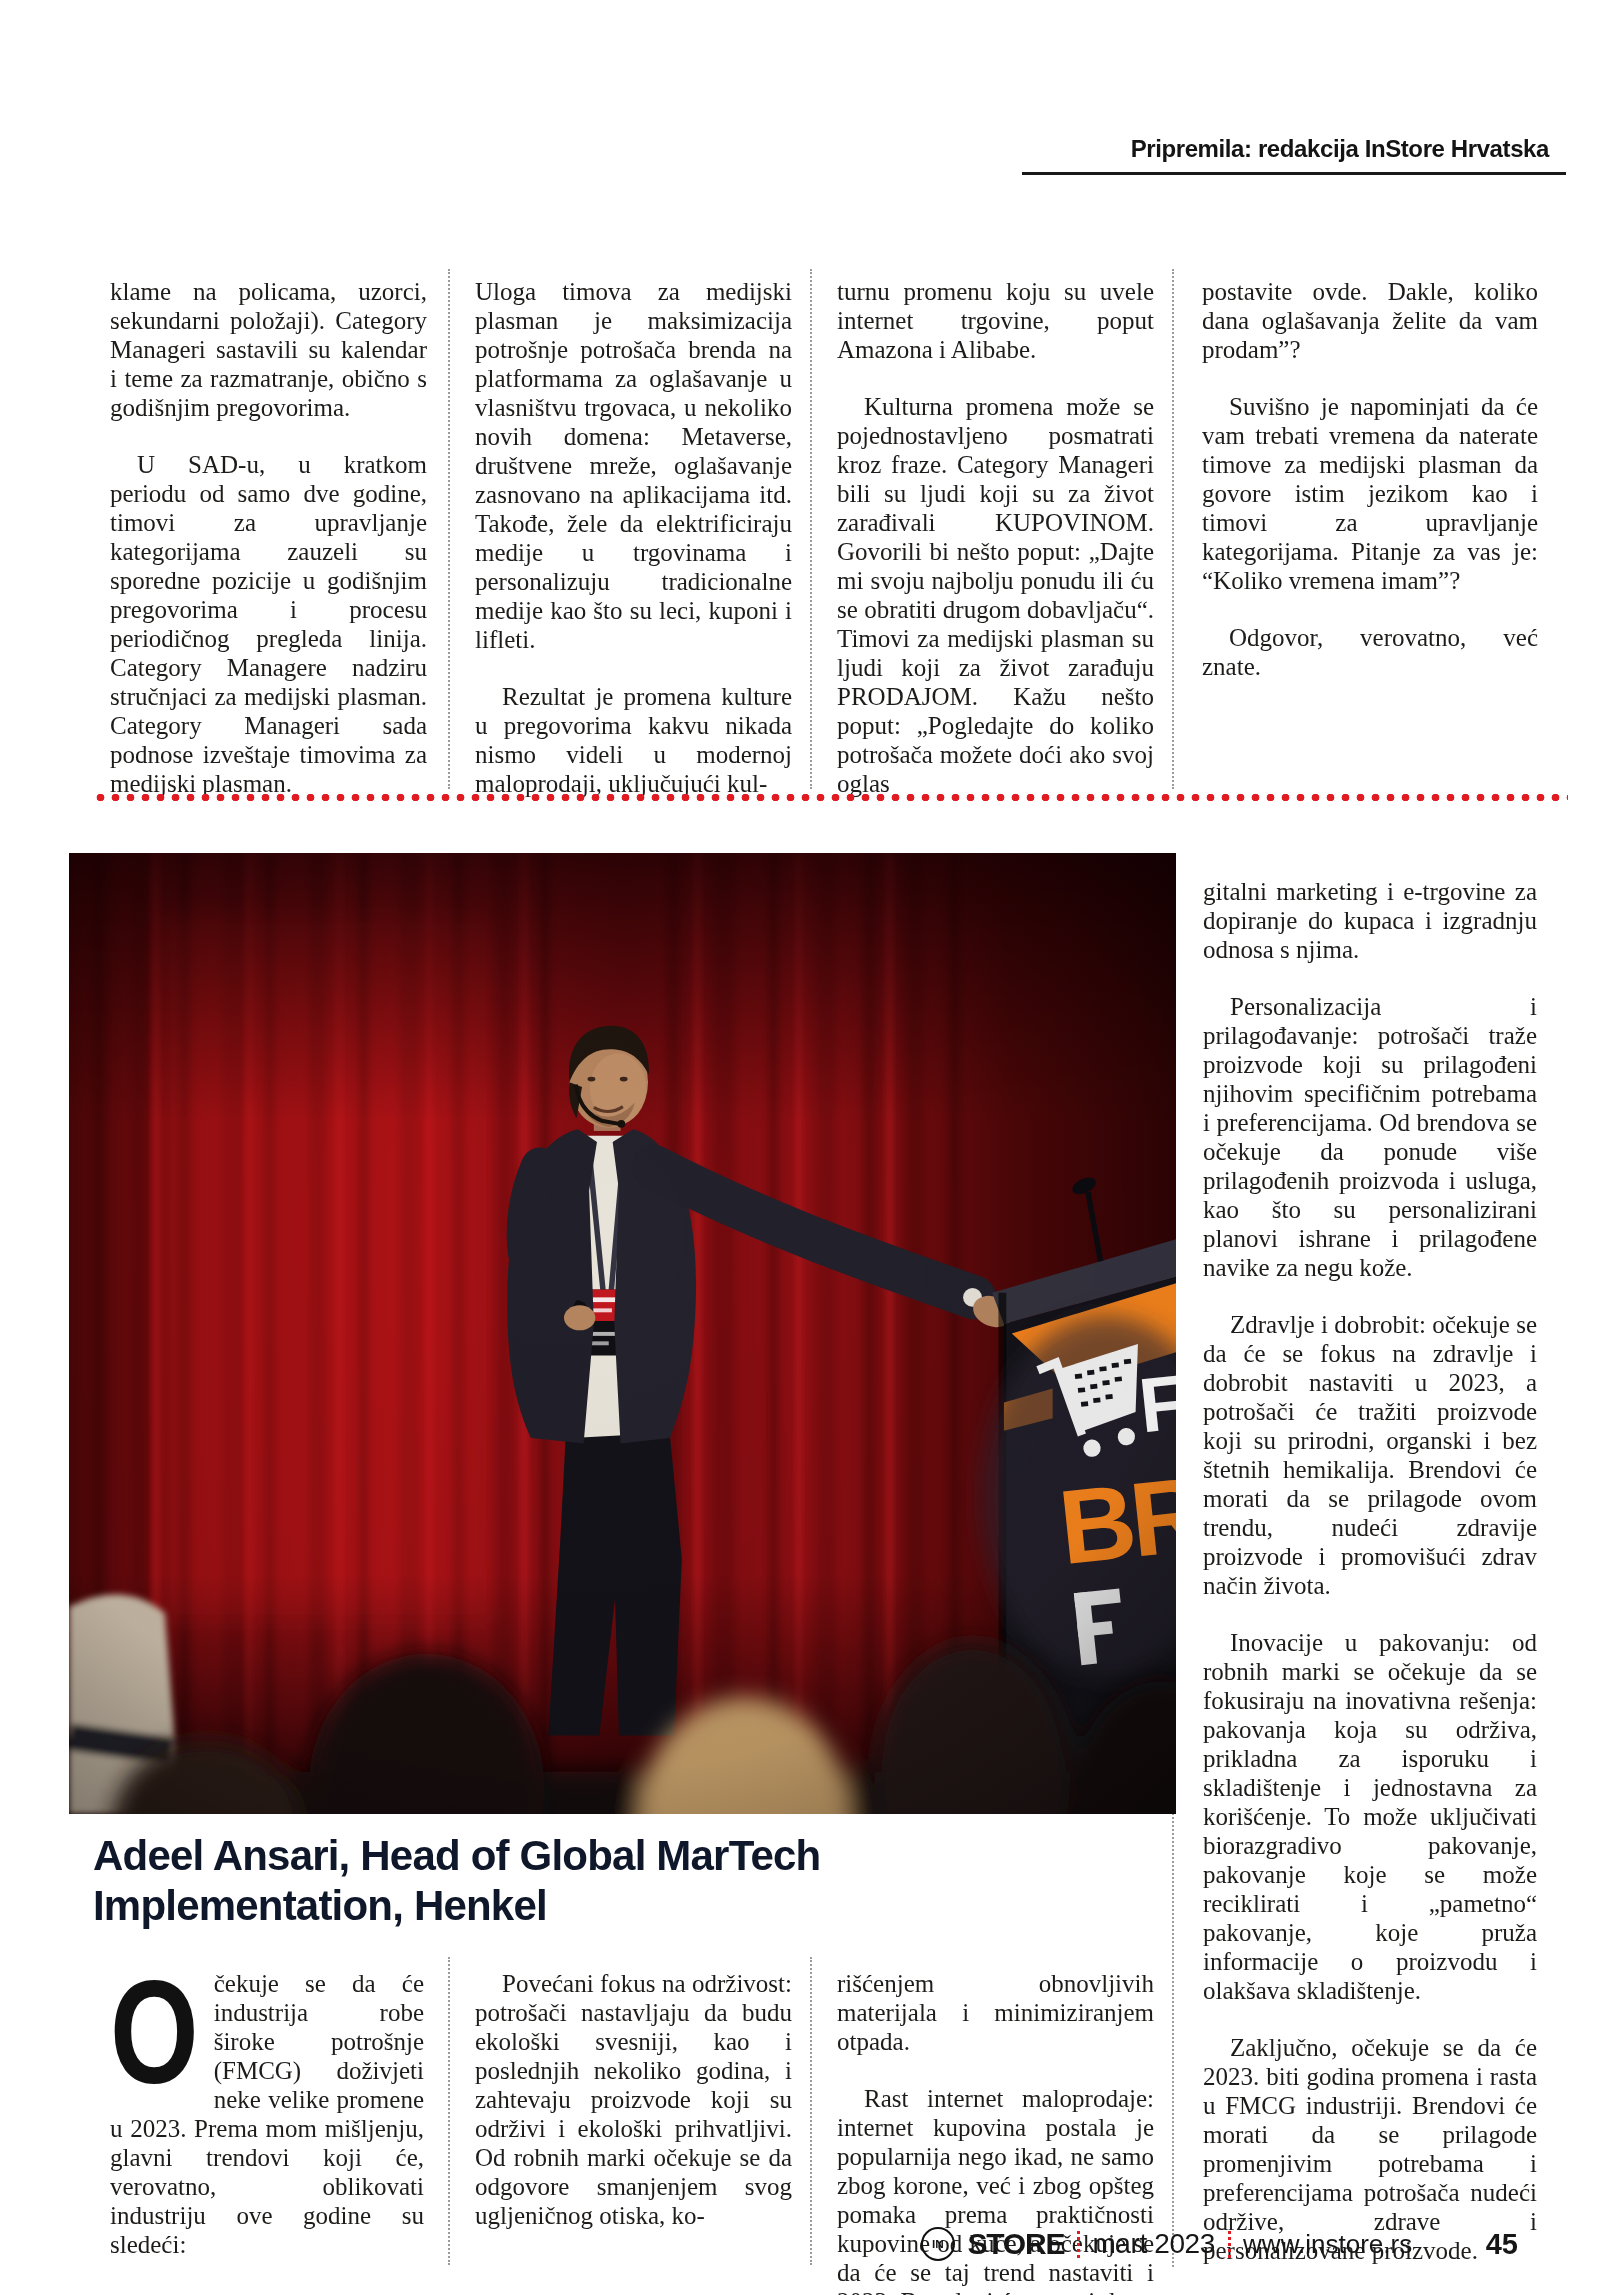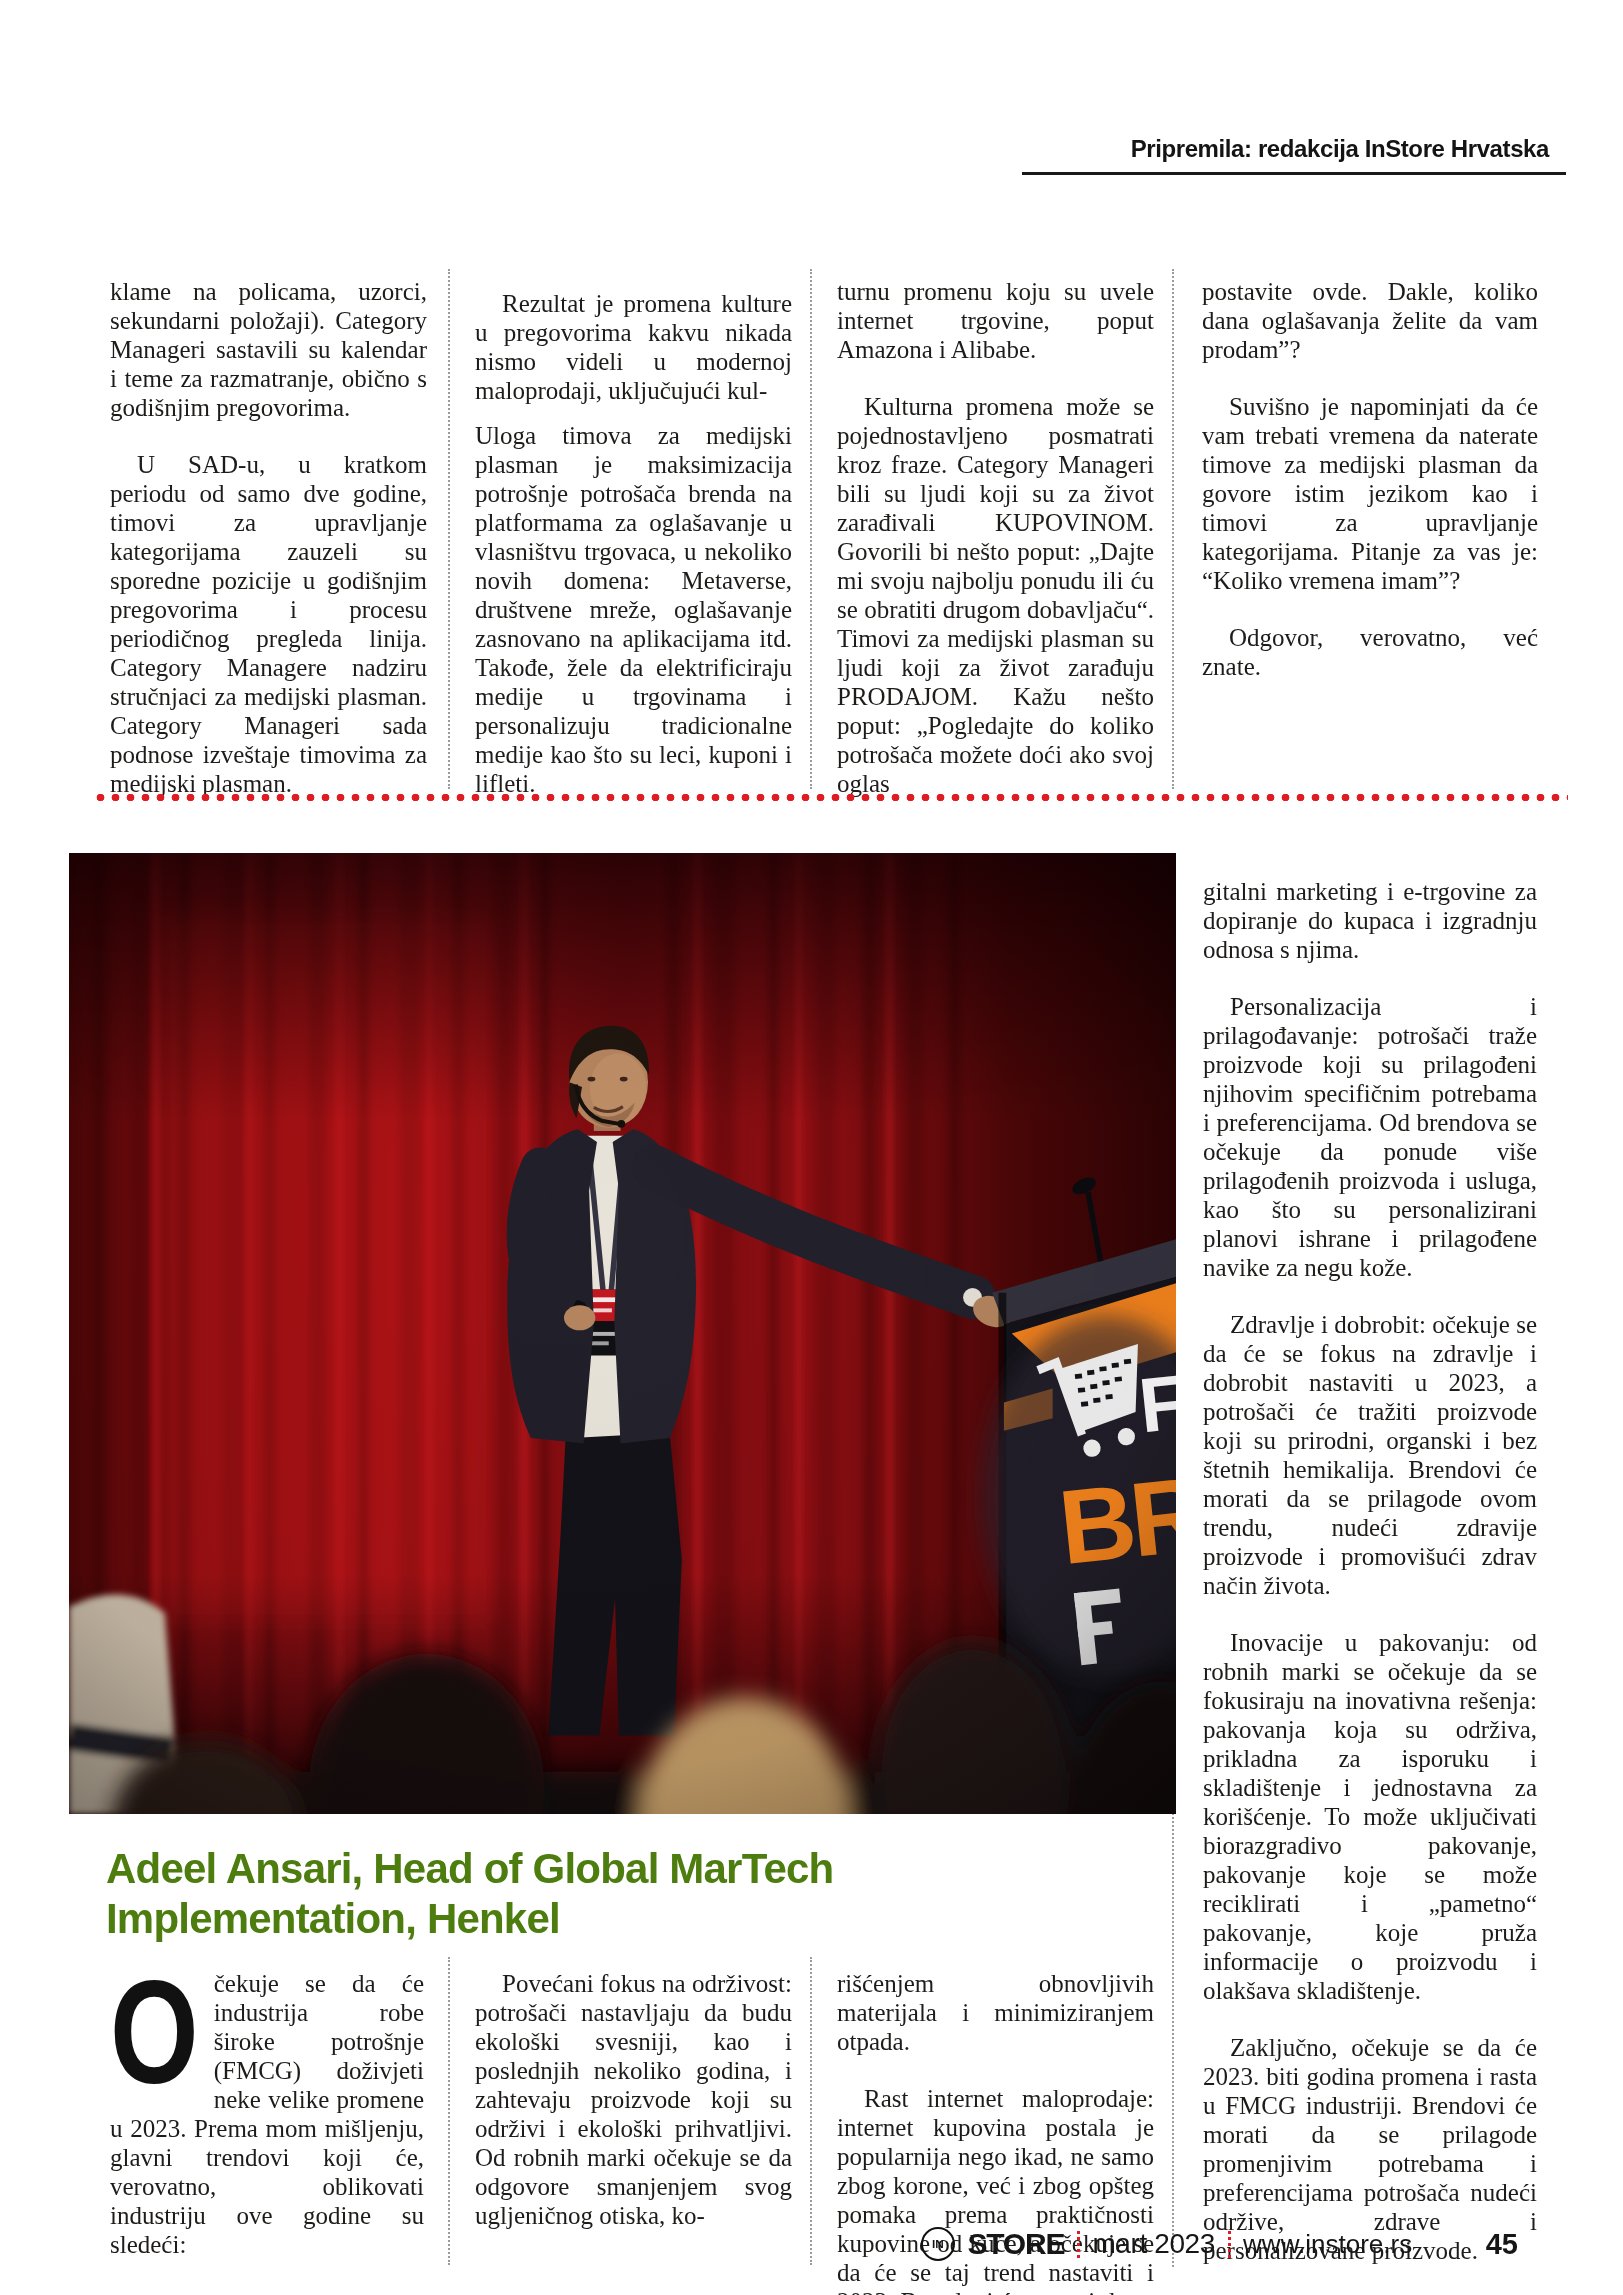--- a/index.html
+++ b/index.html
@@ -20,22 +20,22 @@
   
   .dotline{position:absolute;top:793px;left:93px;width:1475px;height:9.4px;
            background-image:radial-gradient(circle,#e11b22 3.6px,rgba(225,27,34,0) 4.2px);
            background-size:15px 9.4px;background-repeat:repeat-x;background-position:0 center;}
   
   .photo{position:absolute;left:69px;top:853px;width:1107px;height:961px;margin:0;overflow:hidden;}
   .photo svg{display:block;}
   
   .side-col{position:absolute;left:1187px;top:861px;width:366px;}
   
-  .caption{position:absolute;left:93px;top:1831px;margin:13px;font-family:"Liberation Sans",sans-serif;
-           font-weight:700;font-size:42px;line-height:50px;letter-spacing:-0.8px;color:#4d7c0f;}
+  .caption{position:absolute;left:93px;top:1831px;margin:0;font-family:"Liberation Sans",sans-serif;
+           font-weight:700;font-size:42px;line-height:50px;letter-spacing:-0.8px;color:#0f172a;}
   .caption span{display:block;}
   
   .bcol{position:absolute;top:1953px;width:349px;}
   .b1{left:94px;width:346px;} .b2{left:459px;} .b3{left:821px;}
   .dropcap{float:left;height:112px;width:88px;display:flex;align-items:center;
            font-family:"Liberation Sans",sans-serif;font-weight:700;font-size:146px;line-height:1;
            color:#111;transform:scaleX(0.78);transform-origin:left center;margin:7.9px 15.7px 0 0;}
   
   .footer{position:absolute;top:2227px;right:88px;display:flex;align-items:center;gap:12.6px;
           font-family:"Liberation Sans",sans-serif;color:#161616;}
@@ -54,22 +54,22 @@
 <div class="page">
 
   <div class="credit">Pripremila: redakcija InStore Hrvatska</div>
   <div class="credit-rule"></div>
 
   <div class="tcol c1">
     <p class="para">klame na policama, uzorci, sekundarni položaji). Category Manageri sastavili su kalendar i teme za razmatranje, obično s godišnjim pregovorima.</p>
     <p class="para gap ind">U SAD-u, u kratkom periodu od samo dve godine, timovi za upravljanje kategorijama zauzeli su sporedne pozicije u godišnjim pregovorima i procesu periodičnog pregleda linija. Category Managere nadziru stručnjaci za medijski plasman. Category Manageri sada podnose izveštaje timovima za medijski plasman.</p>
   </div>
   <div class="tcol c2">
+    <p class="para">Uloga timova za medijski plasman je maksimizacija potrošnje potrošača brenda na platformama za oglašavanje u vlasništvu trgovaca, u nekoliko novih domena: Metaverse, društvene mreže, oglašavanje zasnovano na aplikacijama itd. Takođe, žele da elektrificiraju medije u trgovinama i personalizuju tradicionalne medije kao što su leci, kuponi i lifleti.</p>
     <p class="para gap ind">Rezultat je promena kulture u pregovorima kakvu nikada nismo videli u modernoj maloprodaji, uključujući kul-</p>
-    <p class="para">Uloga timova za medijski plasman je maksimizacija potrošnje potrošača brenda na platformama za oglašavanje u vlasništvu trgovaca, u nekoliko novih domena: Metaverse, društvene mreže, oglašavanje zasnovano na aplikacijama itd. Takođe, žele da elektrificiraju medije u trgovinama i personalizuju tradicionalne medije kao što su leci, kuponi i lifleti.</p>
   </div>
   <div class="tcol c3">
     <p class="para">turnu promenu koju su uvele internet trgovine, poput Amazona i Alibabe.</p>
     <p class="para gap ind">Kulturna promena može se pojednostavljeno posmatrati kroz fraze. Category Manageri bili su ljudi koji su za život zarađivali KUPOVINOM. Govorili bi nešto poput: „Dajte mi svoju najbolju ponudu ili ću se obratiti drugom dobavljaču“. Timovi za medijski plasman su ljudi koji za život zarađuju PRODAJOM. Kažu nešto poput: „Pogledajte do koliko potrošača možete doći ako svoj oglas</p>
   </div>
   <div class="tcol c4">
     <p class="para">postavite ovde. Dakle, koliko dana oglašavanja želite da vam prodam”?</p>
     <p class="para gap ind">Suvišno je napominjati da će vam trebati vremena da naterate timove za medijski plasman da govore istim jezikom kao i timovi za upravljanje kategorijama. Pitanje za vas je: “Koliko vremena imam”?</p>
     <p class="para gap ind">Odgovor, verovatno, već znate.</p>
   </div>

